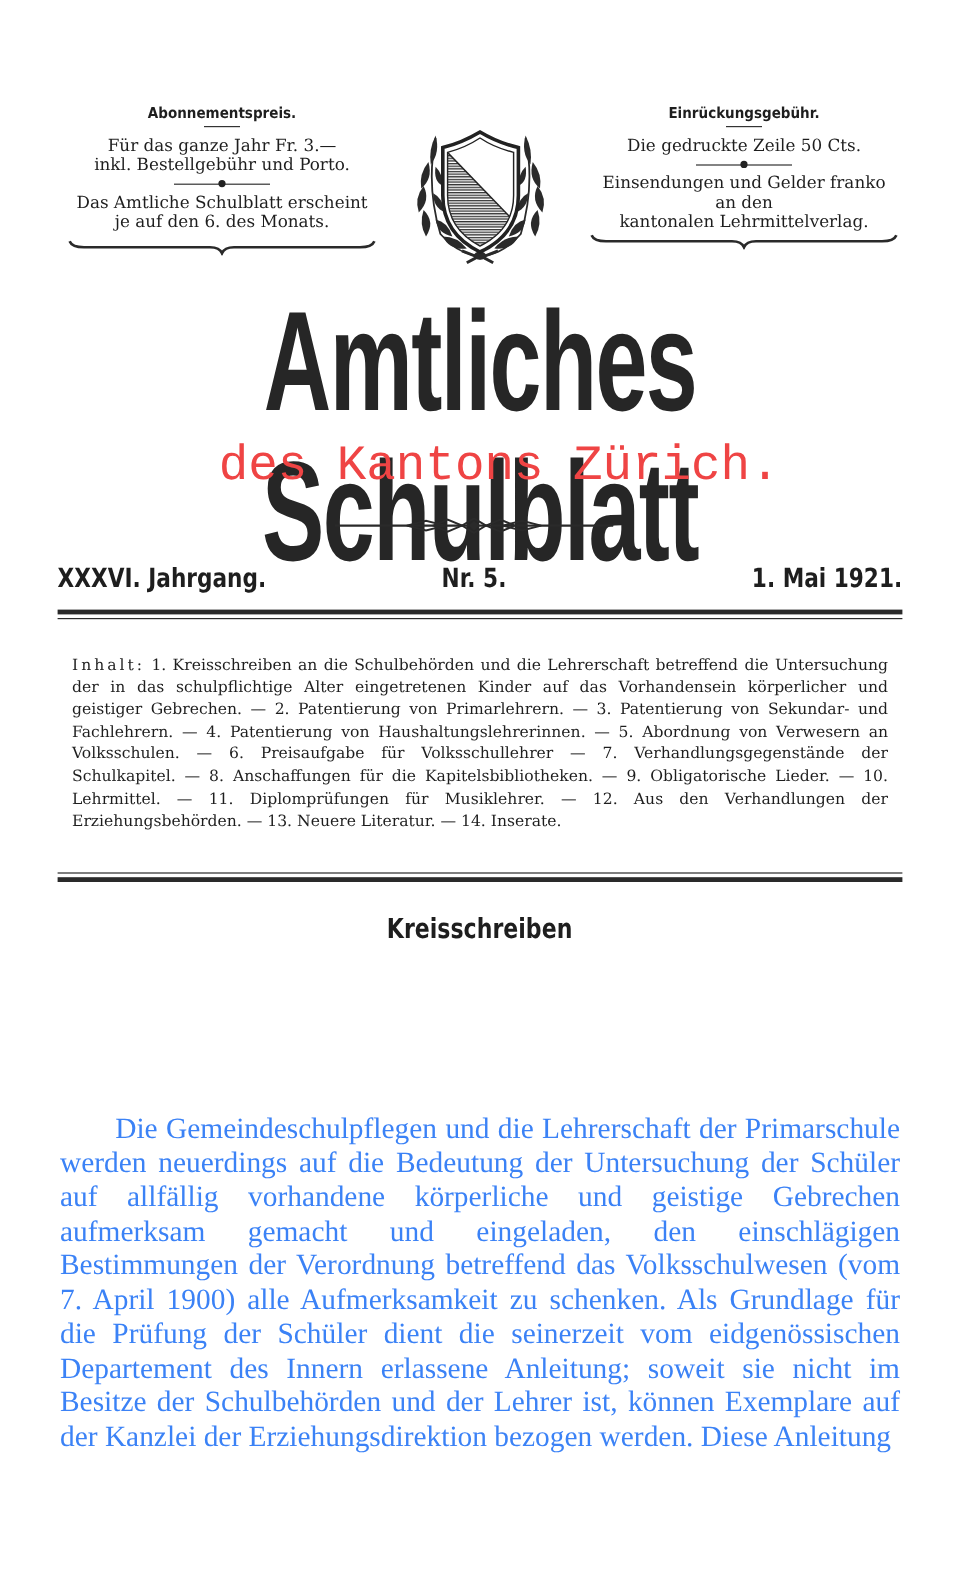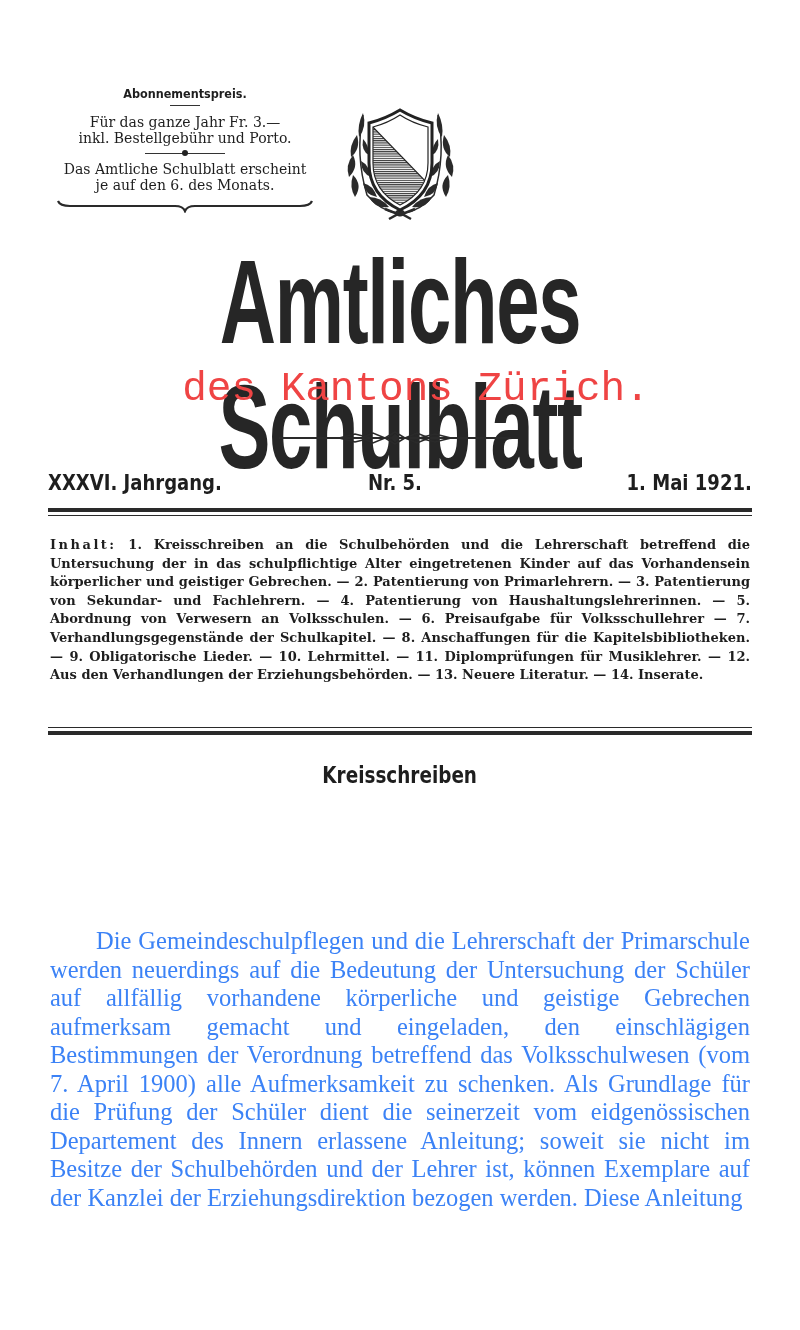--- a/index.html
+++ b/index.html
@@ -58,21 +58,21 @@
   .double-rule .thick { height: 4px; background: #2a2a2a; }
   .double-rule .thin { height: 1px; background: #2a2a2a; margin-top: 3px; }
 
   
   .contents {
     position: absolute; left: 48px; top: 534px; width: 704px;
     font-family: "DejaVu Serif", serif; font-size: 13px; line-height: 18.6px;
     text-align: justify; text-align-last: left;
   }
   .contents .lbl { letter-spacing: 2.5px; }
-  .contents p { margin: 2px; padding-left: 0; text-indent: 0; font-weight: bold; }
+  .contents p { margin: 12px; padding-left: 0; text-indent: 0; }
   .contents-inner { padding-left: 28px; text-indent: -28px; }
 
   
   .art-title {
     position: absolute; left: 0; top: 760px; width: 800px; text-align: center;
     font-family: "DejaVu Sans", sans-serif; font-weight: bold; font-size: 23px; line-height: 30px;
   }
   .art-title span { display: inline-block; transform: scaleX(0.8); }
   .art-sub {
     position: absolute; left: 50px; top: 800px; width: 700px;
@@ -146,20 +146,32 @@
     <ellipse cx="67" cy="108" rx="5" ry="3.5" fill="#2a2a2a"></ellipse>
 
     <path d="M36 18 Q52 14 67 5 Q82 14 99 18 L99 58 Q99 90 67 105 Q36 90 36 58 Z" fill="#fff" stroke="#222" stroke-width="3"></path>
     <path d="M40 22 Q55 18 67 10 Q79 18 95 22 L95 58 Q95 86 67 100 Q40 86 40 58 Z" fill="#fff" stroke="#222" stroke-width="1.2"></path>
     <g clip-path="url(#shieldclip)">
       <polygon points="38,20 96,80 96,104 38,104" fill="url(#hatch)"></polygon>
       <line x1="38" y1="20" x2="96" y2="80" stroke="#222" stroke-width="1.2"></line>
     </g>
   </svg>
 
+  <div class="info-box right">
+    <span class="info-head">Einrückungsgebühr.</span>
+    <div class="rule-short"></div>
+    <span class="info-line">Die gedruckte Zeile 50 Cts.</span>
+    <div class="dot-rule"></div>
+    <span class="info-line">Einsendungen und Gelder franko</span>
+    <span class="info-line">an den</span>
+    <span class="info-line">kantonalen Lehrmittelverlag.</span>
+    <svg class="brace" viewBox="0 0 258 14" style="margin-top:0">
+      <path d="M2 2 Q4 7 14 7 L119 7 Q127 7 129 12 Q131 7 139 7 L244 7 Q254 7 256 2" fill="none" stroke="#2a2a2a" stroke-width="2.2"></path>
+    </svg>
+  </div>
 
   <div class="title">
     <span>Amtliches Schulblatt</span>
   </div>
   <div class="subtitle">des Kantons Zürich.</div>
 
   <svg class="ornament" viewBox="0 0 236 14">
     <line x1="2" y1="7" x2="234" y2="7" stroke="#2a2a2a" stroke-width="2"></line>
     <g fill="none" stroke="#2a2a2a" stroke-width="1.6">
       <path d="M62 7 L78 3 L94 7 L78 11 Z"></path>

